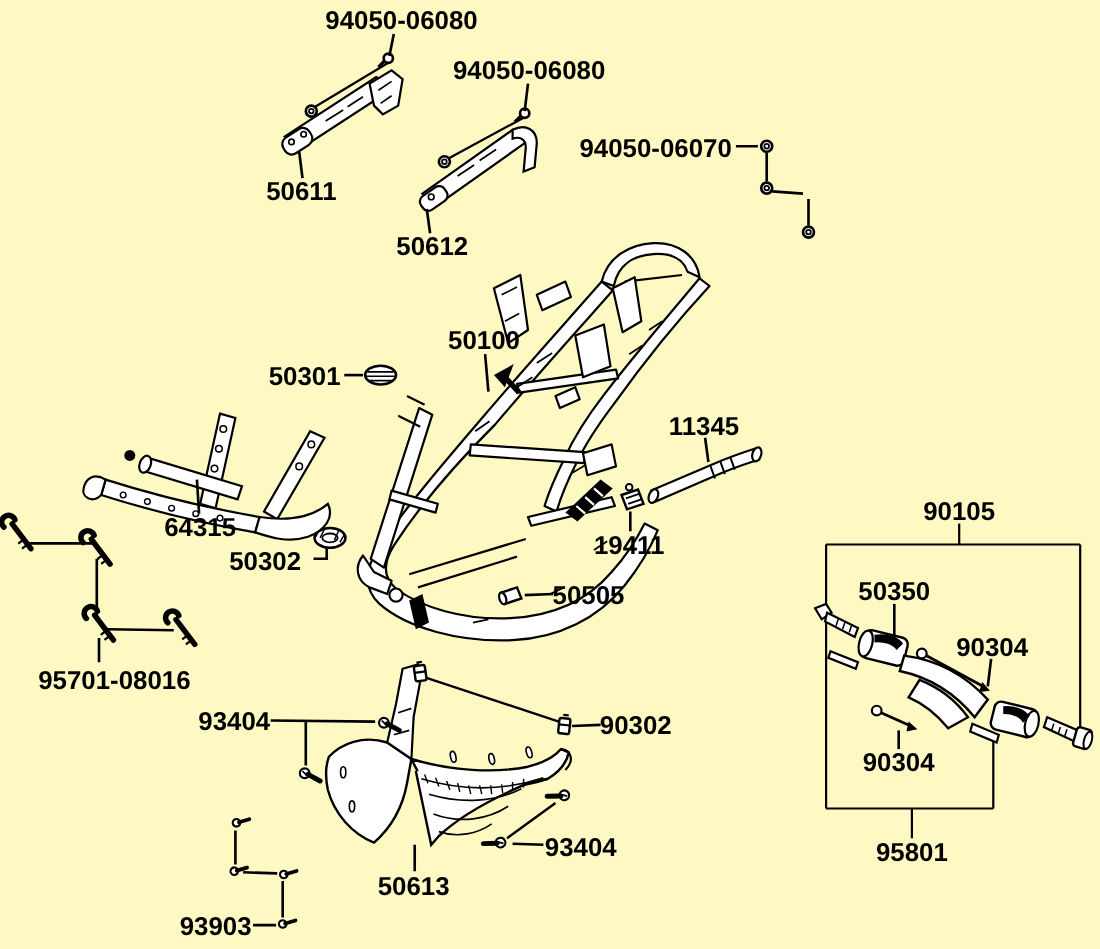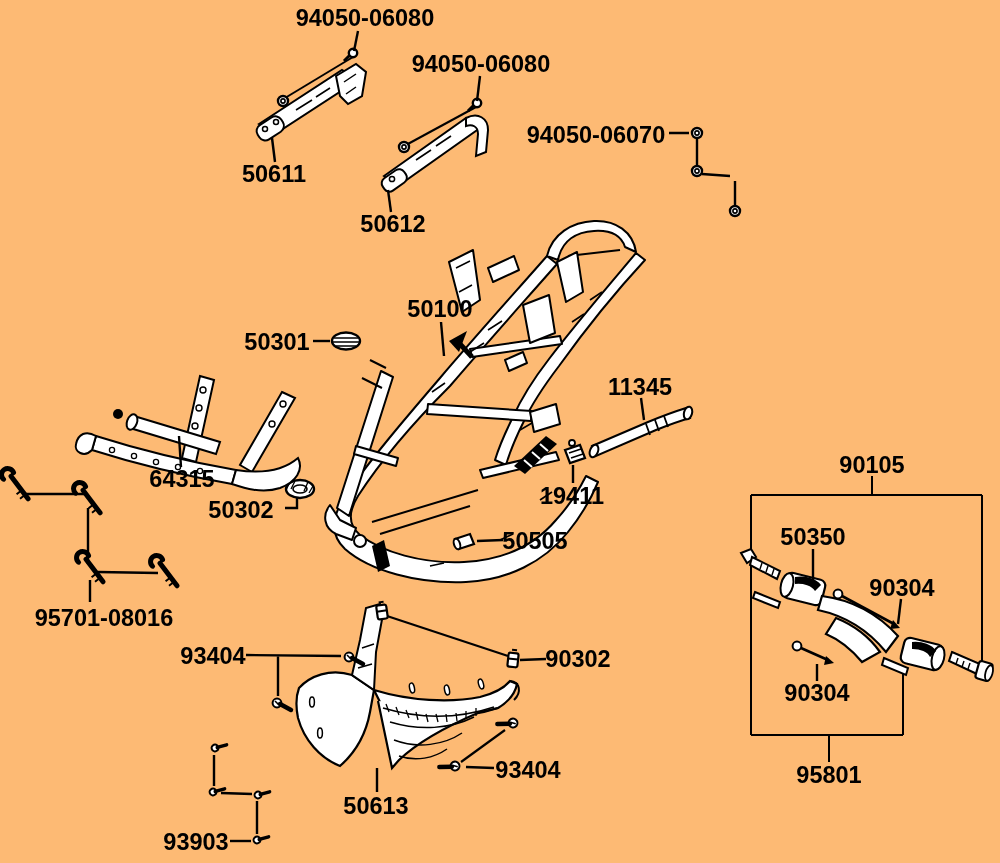--- a/index.html
+++ b/index.html
@@ -1,16 +1,16 @@
 <!DOCTYPE html>
 <html><head>
 <meta charset="utf-8">
 <style>
   html,body{margin:0;padding:0;background:#fff;}
-  .stage{position:relative;width:1000px;height:863px;background:#fdba74;overflow:hidden;
+  .stage{position:relative;width:1000px;height:863px;background:#fef9c3;overflow:hidden;
          font-family:"Liberation Sans", sans-serif;}
   svg{position:absolute;left:0;top:0;}
   text.plabel{font-family:"Liberation Sans","DejaVu Sans",sans-serif;
               font-weight:700;font-size:23.5px;fill:#000;letter-spacing:0px;}
   .ln{stroke:#000;fill:none;}
   .part{stroke:#000;fill:#fff;}
   .solid{fill:#000;stroke:none;}
 </style>
 </head>
 <body>

